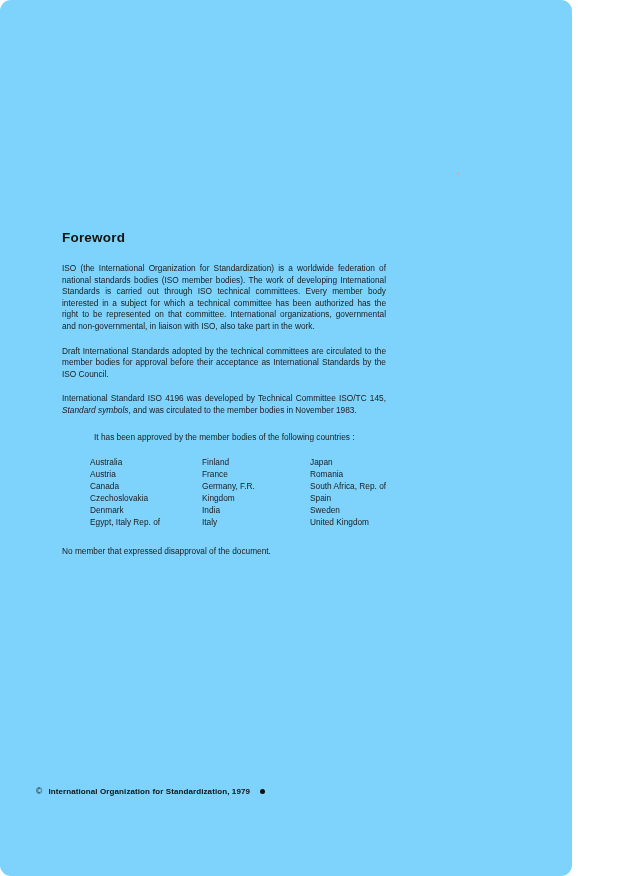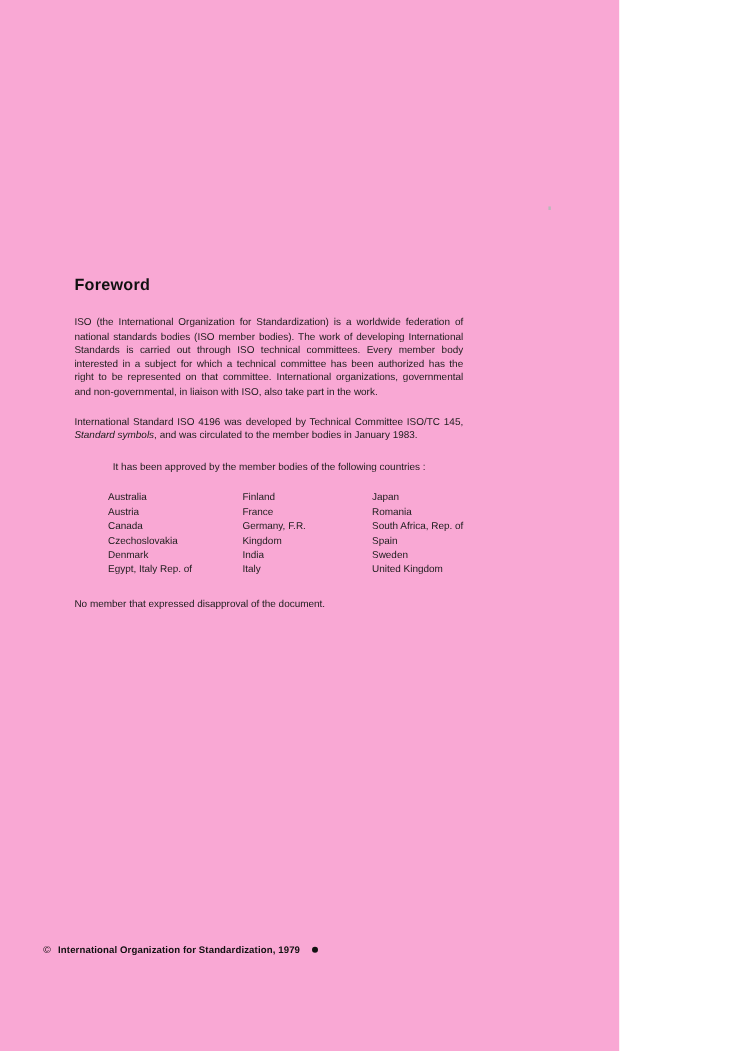--- a/index.html
+++ b/index.html
@@ -12,23 +12,24 @@
     background: #ffffff;
     font-family: "Liberation Sans", sans-serif;
     color: #1a1a1a;
     position: relative;
     overflow: hidden;
   }
   .page {
     position: absolute;
     left: 0;
     top: 0;
-    width: 516px;
+    width: 572px;
     height: 876px;
-    background: #f9a8d4;
+    background: #7dd3fc;
+    border-radius: 11px;
   }
   .content {
     position: absolute;
     left: 62px;
     top: 230px;
     width: 324px;
   }
   .foreword-title {
     font-size: 13.5px;
     font-weight: bold;
@@ -123,22 +124,23 @@
 <div class="page">
 
   <div class="stray-mark"></div>
 
   <div class="content">
 
     <h1 class="foreword-title">Foreword</h1>
 
     <p class="para">ISO (the International Organization for Standardization) is a worldwide federation of national standards bodies (ISO member bodies). The work of developing International Standards is carried out through ISO technical committees. Every member body interested in a subject for which a technical committee has been authorized has the right to be represented on that committee. International organizations, governmental and non-governmental, in liaison with ISO, also take part in the work.</p>
 
+    <p class="para">Draft International Standards adopted by the technical committees are circulated to the member bodies for approval before their acceptance as International Standards by the ISO Council.</p>
 
-    <p class="para last-para"><span>International Standard ISO 4196 was developed by Technical Committee ISO/TC 145, </span><span class="italic">Standard symbols</span><span>, and was circulated to the member bodies in January 1983.</span></p>
+    <p class="para last-para"><span>International Standard ISO 4196 was developed by Technical Committee ISO/TC 145, </span><span class="italic">Standard symbols</span><span>, and was circulated to the member bodies in November 1983.</span></p>
 
     <p class="intro-line">It has been approved by the member bodies of the following countries :</p>
 
     <div class="countries">
       <div class="country">Australia</div>
       <div class="country">Finland</div>
       <div class="country">Japan</div>
       <div class="country">Austria</div>
       <div class="country">France</div>
       <div class="country">Romania</div>

